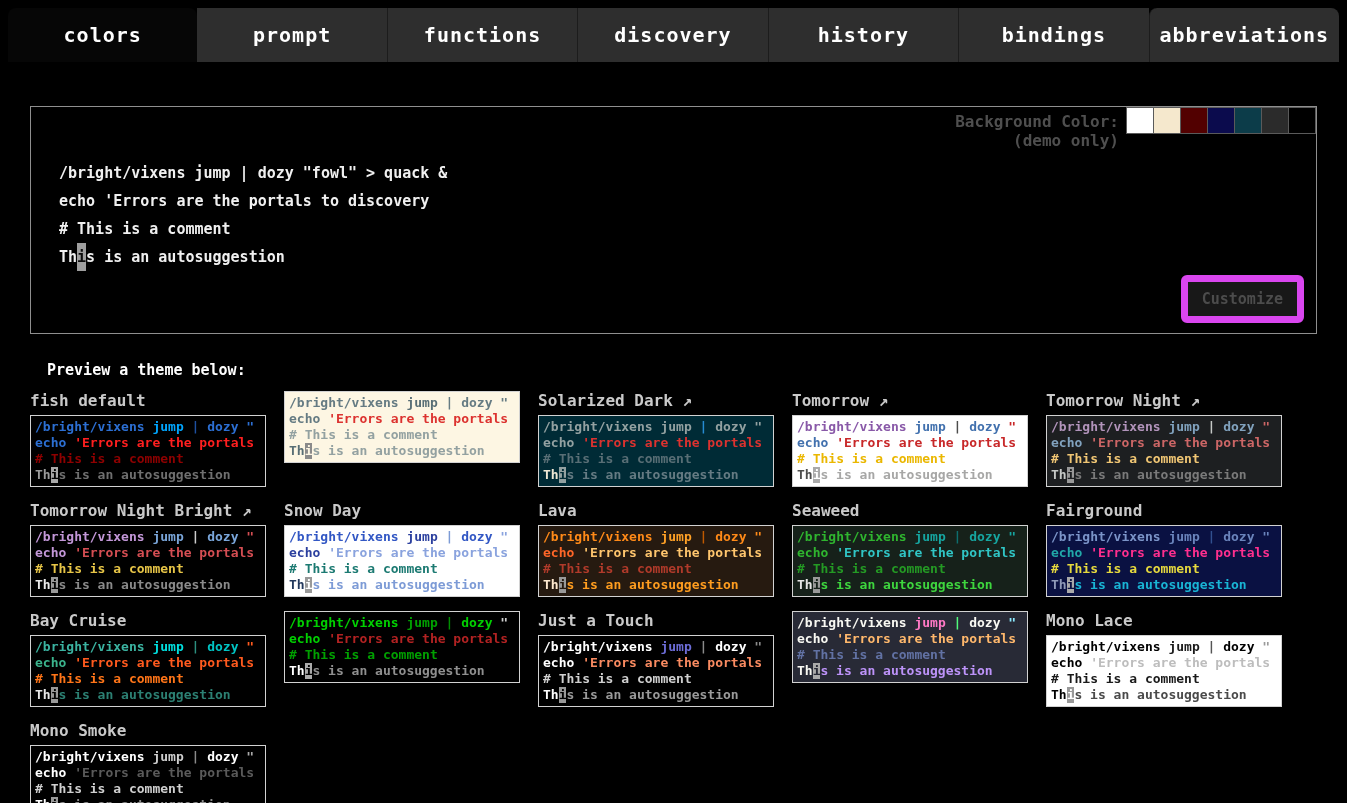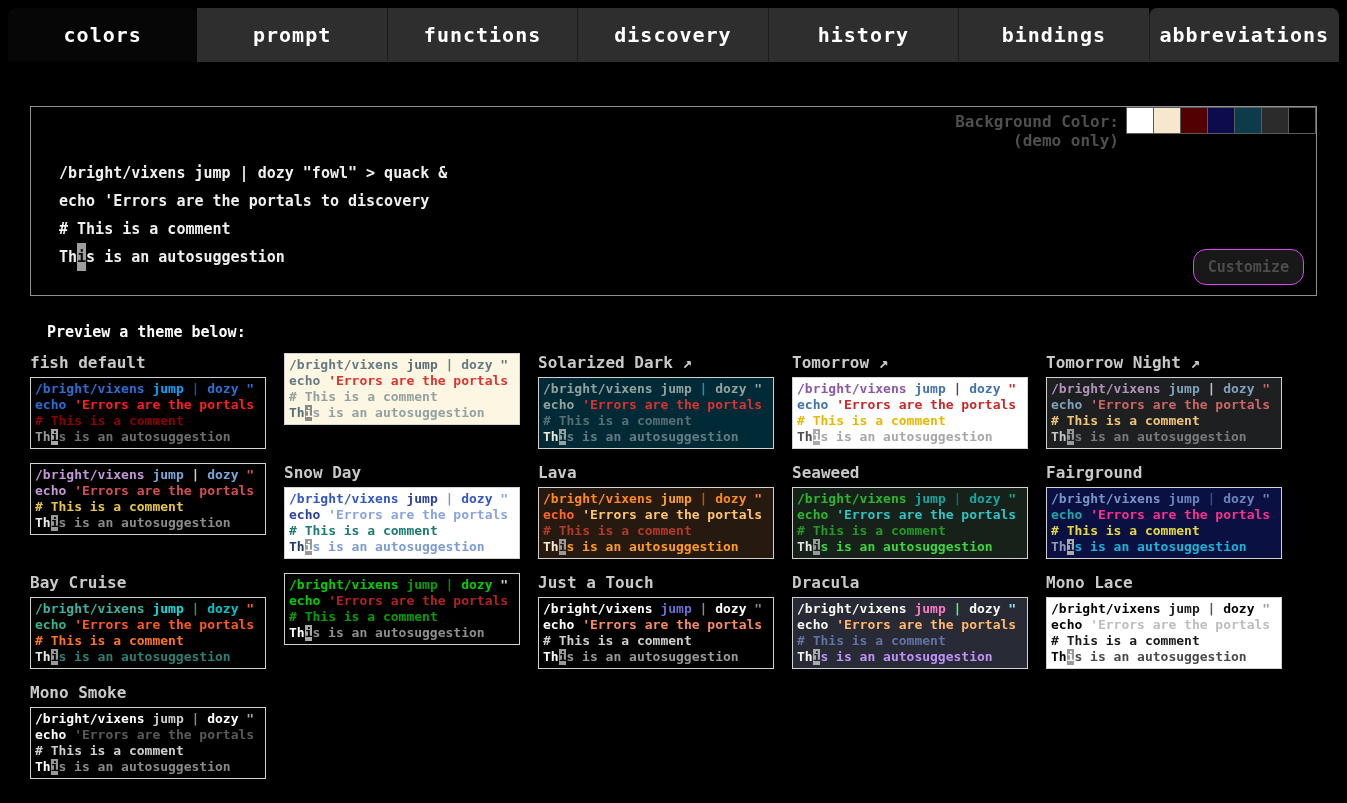--- a/index.html
+++ b/index.html
@@ -37,21 +37,21 @@
     border-radius: 8px 8px 0 0;
     border-left: none;
   }
   .tab.active + .tab { border-left: none; }
 
   
   .content { padding: 0 30px; }
   .preview-box {
     position: relative;
     margin-top: 44px;
-    height: 190px;
+    height: 228px;
     border: 1px solid #8f8f8f;
     background: #000;
   }
   .bg-picker {
     position: absolute;
     top: 0; right: 0;
     display: flex;
     align-items: flex-start;
   }
   .bg-label {
@@ -81,22 +81,22 @@
   }
   .cursor {
     display: inline-block;
     width: 1ch;
   }
   .customize {
     position: absolute;
     right: 12px; bottom: 10px;
     background: #181818;
     color: #4c4c4c;
-    border: 1px solid #d946ef;
-    border-radius: 13px;
+    border: 7px solid #d946ef;
+    border-radius: 6px;
     padding: 8px 14px;
     font-family: "DejaVu Sans Mono", monospace;
     font-size: 15px;
     font-weight: bold;
     cursor: pointer;
   }
 
   
   .themes-heading {
     margin: 27px 0 12px 17px;
@@ -213,20 +213,21 @@
         <div class="theme-cell">
           <div class="theme-title">Tomorrow Night ↗</div>
           <div class="theme-card" style="background: rgb(29, 31, 33);">
             <div class="cl"><span style="color: rgb(178, 148, 187);">/bright/vixens</span><span style="color: rgb(197, 200, 198);"> </span><span style="color: rgb(129, 162, 190);">jump</span><span style="color: rgb(197, 200, 198);"> | </span><span style="color: rgb(129, 162, 190);">dozy</span><span style="color: rgb(204, 102, 102);"> "</span></div>
             <div class="cl"><span style="color: rgb(129, 162, 190);">echo</span><span style="color: rgb(197, 200, 198);"> </span><span style="color: rgb(204, 102, 102);">'Errors are the portals to discovery</span></div>
             <div class="cl"><span style="color: rgb(240, 198, 116);"># This is a comment</span></div>
             <div class="cl"><span style="color: rgb(197, 200, 198);">Th</span><span class="cursor" style="background: rgb(153, 153, 153); color: rgb(29, 31, 33);">i</span><span style="color: rgb(122, 122, 122);">s is an autosuggestion</span></div>
           </div>
         </div>
         <div class="theme-cell">
+          <div class="theme-title">Tomorrow Night Bright ↗</div>
           <div class="theme-card" style="background: rgb(0, 0, 0);">
             <div class="cl"><span style="color: rgb(195, 151, 216);">/bright/vixens</span><span style="color: rgb(234, 234, 234);"> </span><span style="color: rgb(122, 166, 218);">jump</span><span style="color: rgb(204, 204, 204);"> | </span><span style="color: rgb(122, 166, 218);">dozy</span><span style="color: rgb(213, 78, 83);"> "</span></div>
             <div class="cl"><span style="color: rgb(195, 151, 216);">echo</span><span style="color: rgb(234, 234, 234);"> </span><span style="color: rgb(213, 78, 83);">'Errors are the portals to discovery</span></div>
             <div class="cl"><span style="color: rgb(231, 197, 71);"># This is a comment</span></div>
             <div class="cl"><span style="color: rgb(234, 234, 234);">Th</span><span class="cursor" style="background: rgb(153, 153, 153); color: rgb(0, 0, 0);">i</span><span style="color: rgb(138, 138, 138);">s is an autosuggestion</span></div>
           </div>
         </div>
         <div class="theme-cell">
           <div class="theme-title">Snow Day</div>
           <div class="theme-card" style="background: rgb(255, 255, 255);">
@@ -283,21 +284,20 @@
         <div class="theme-cell">
           <div class="theme-title">Just a Touch</div>
           <div class="theme-card" style="background: rgb(0, 0, 0);">
             <div class="cl"><span style="color: rgb(255, 255, 255);">/bright/vixens</span><span style="color: rgb(255, 255, 255);"> </span><span style="color: rgb(109, 109, 216);">jump</span><span style="color: rgb(138, 138, 138);"> | </span><span style="color: rgb(255, 255, 255);">dozy</span><span style="color: rgb(138, 138, 138);"> "</span></div>
             <div class="cl"><span style="color: rgb(255, 255, 255);">echo</span><span style="color: rgb(255, 255, 255);"> </span><span style="color: rgb(250, 139, 97);">'Errors are the portals to discovery</span></div>
             <div class="cl"><span style="color: rgb(207, 207, 207);"># This is a comment</span></div>
             <div class="cl"><span style="color: rgb(255, 255, 255);">Th</span><span class="cursor" style="background: rgb(153, 153, 153); color: rgb(0, 0, 0);">i</span><span style="color: rgb(154, 154, 154);">s is an autosuggestion</span></div>
           </div>
         </div>
         <div class="theme-cell">
-          <div class="theme-title">Dracula</div>
           <div class="theme-card" style="background: rgb(40, 42, 54);">
             <div class="cl"><span style="color: rgb(248, 248, 242);">/bright/vixens</span><span style="color: rgb(248, 248, 242);"> </span><span style="color: rgb(255, 121, 198);">jump</span><span style="color: rgb(80, 250, 123);"> | </span><span style="color: rgb(248, 248, 242);">dozy</span><span style="color: rgb(139, 233, 253);"> "</span></div>
             <div class="cl"><span style="color: rgb(248, 248, 242);">echo</span><span style="color: rgb(248, 248, 242);"> </span><span style="color: rgb(255, 184, 108);">'Errors are the portals to discovery</span></div>
             <div class="cl"><span style="color: rgb(98, 114, 164);"># This is a comment</span></div>
             <div class="cl"><span style="color: rgb(248, 248, 242);">Th</span><span class="cursor" style="background: rgb(170, 170, 170); color: rgb(40, 42, 54);">i</span><span style="color: rgb(189, 147, 249);">s is an autosuggestion</span></div>
           </div>
         </div>
         <div class="theme-cell">
           <div class="theme-title">Mono Lace</div>
           <div class="theme-card" style="background: rgb(255, 255, 255);">

